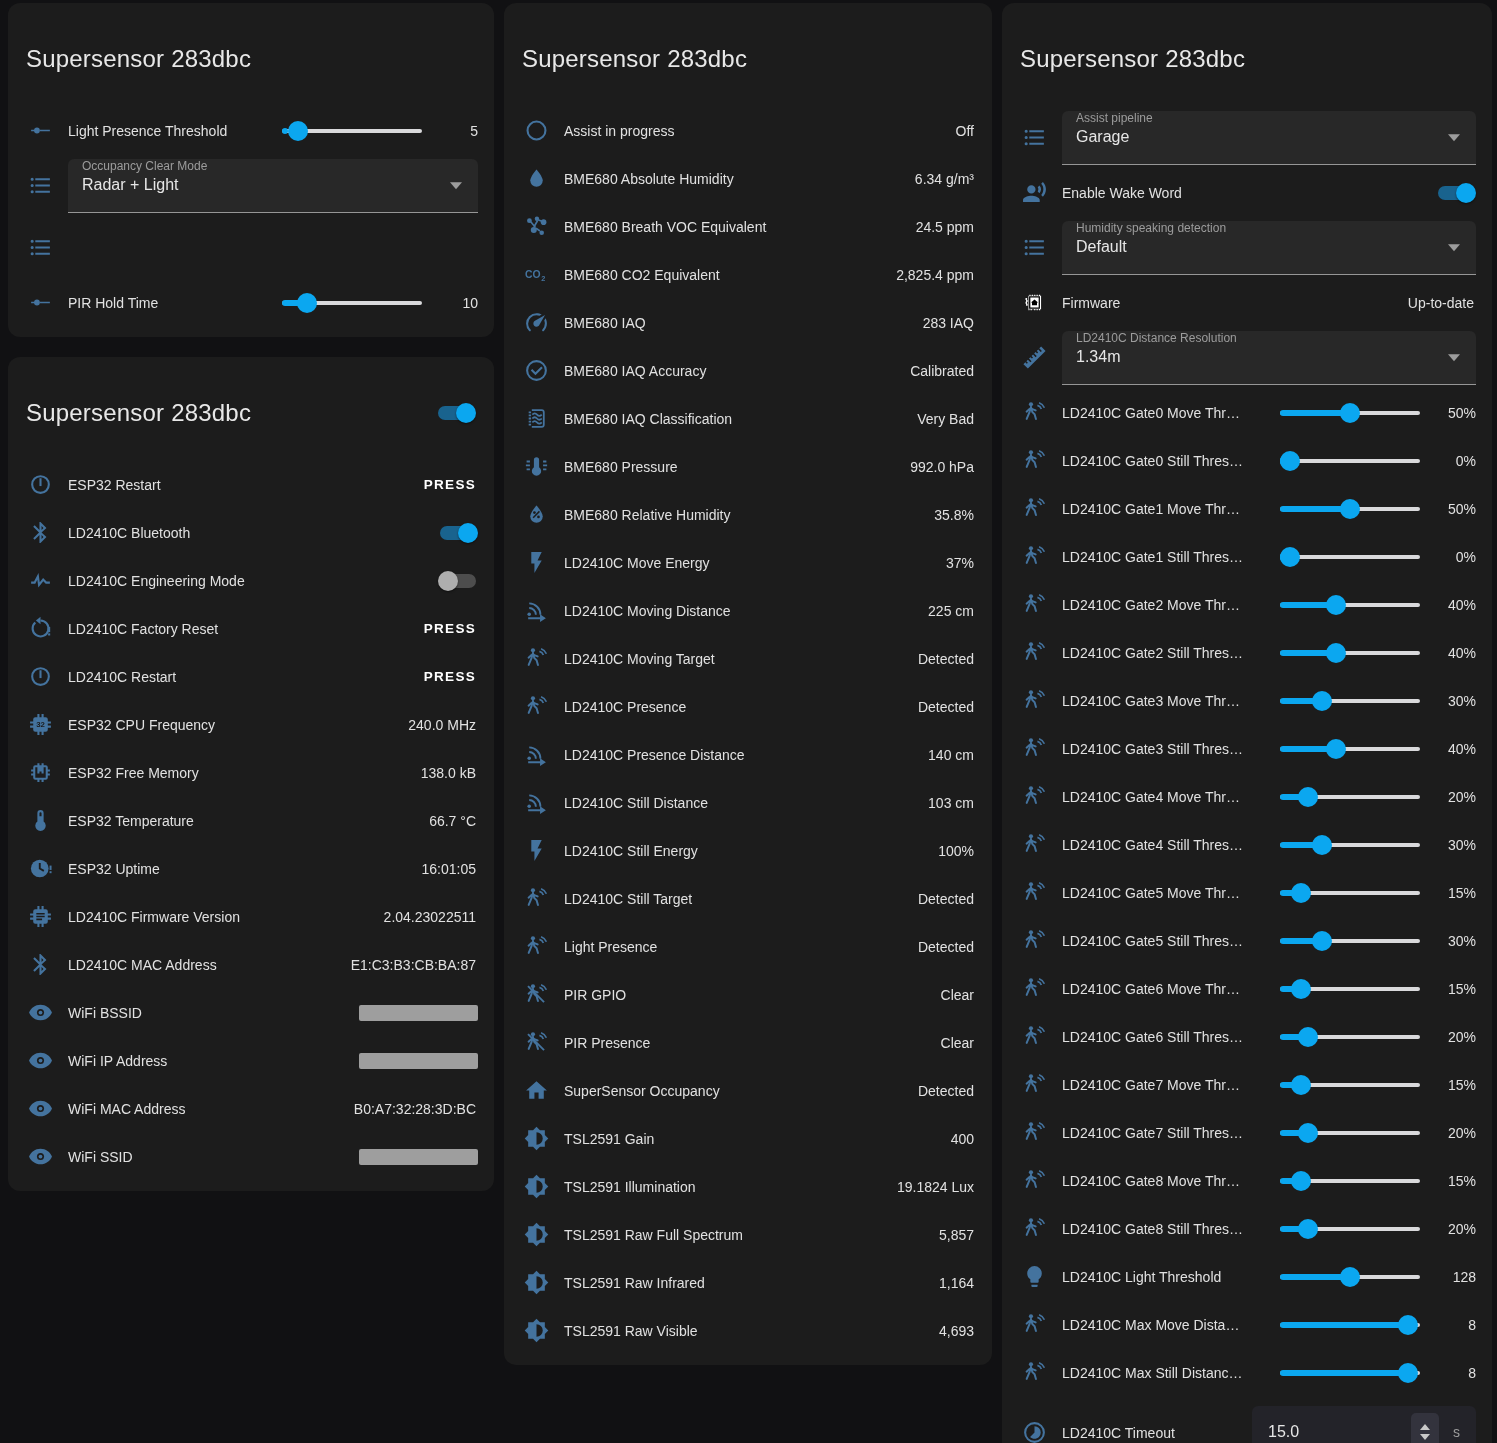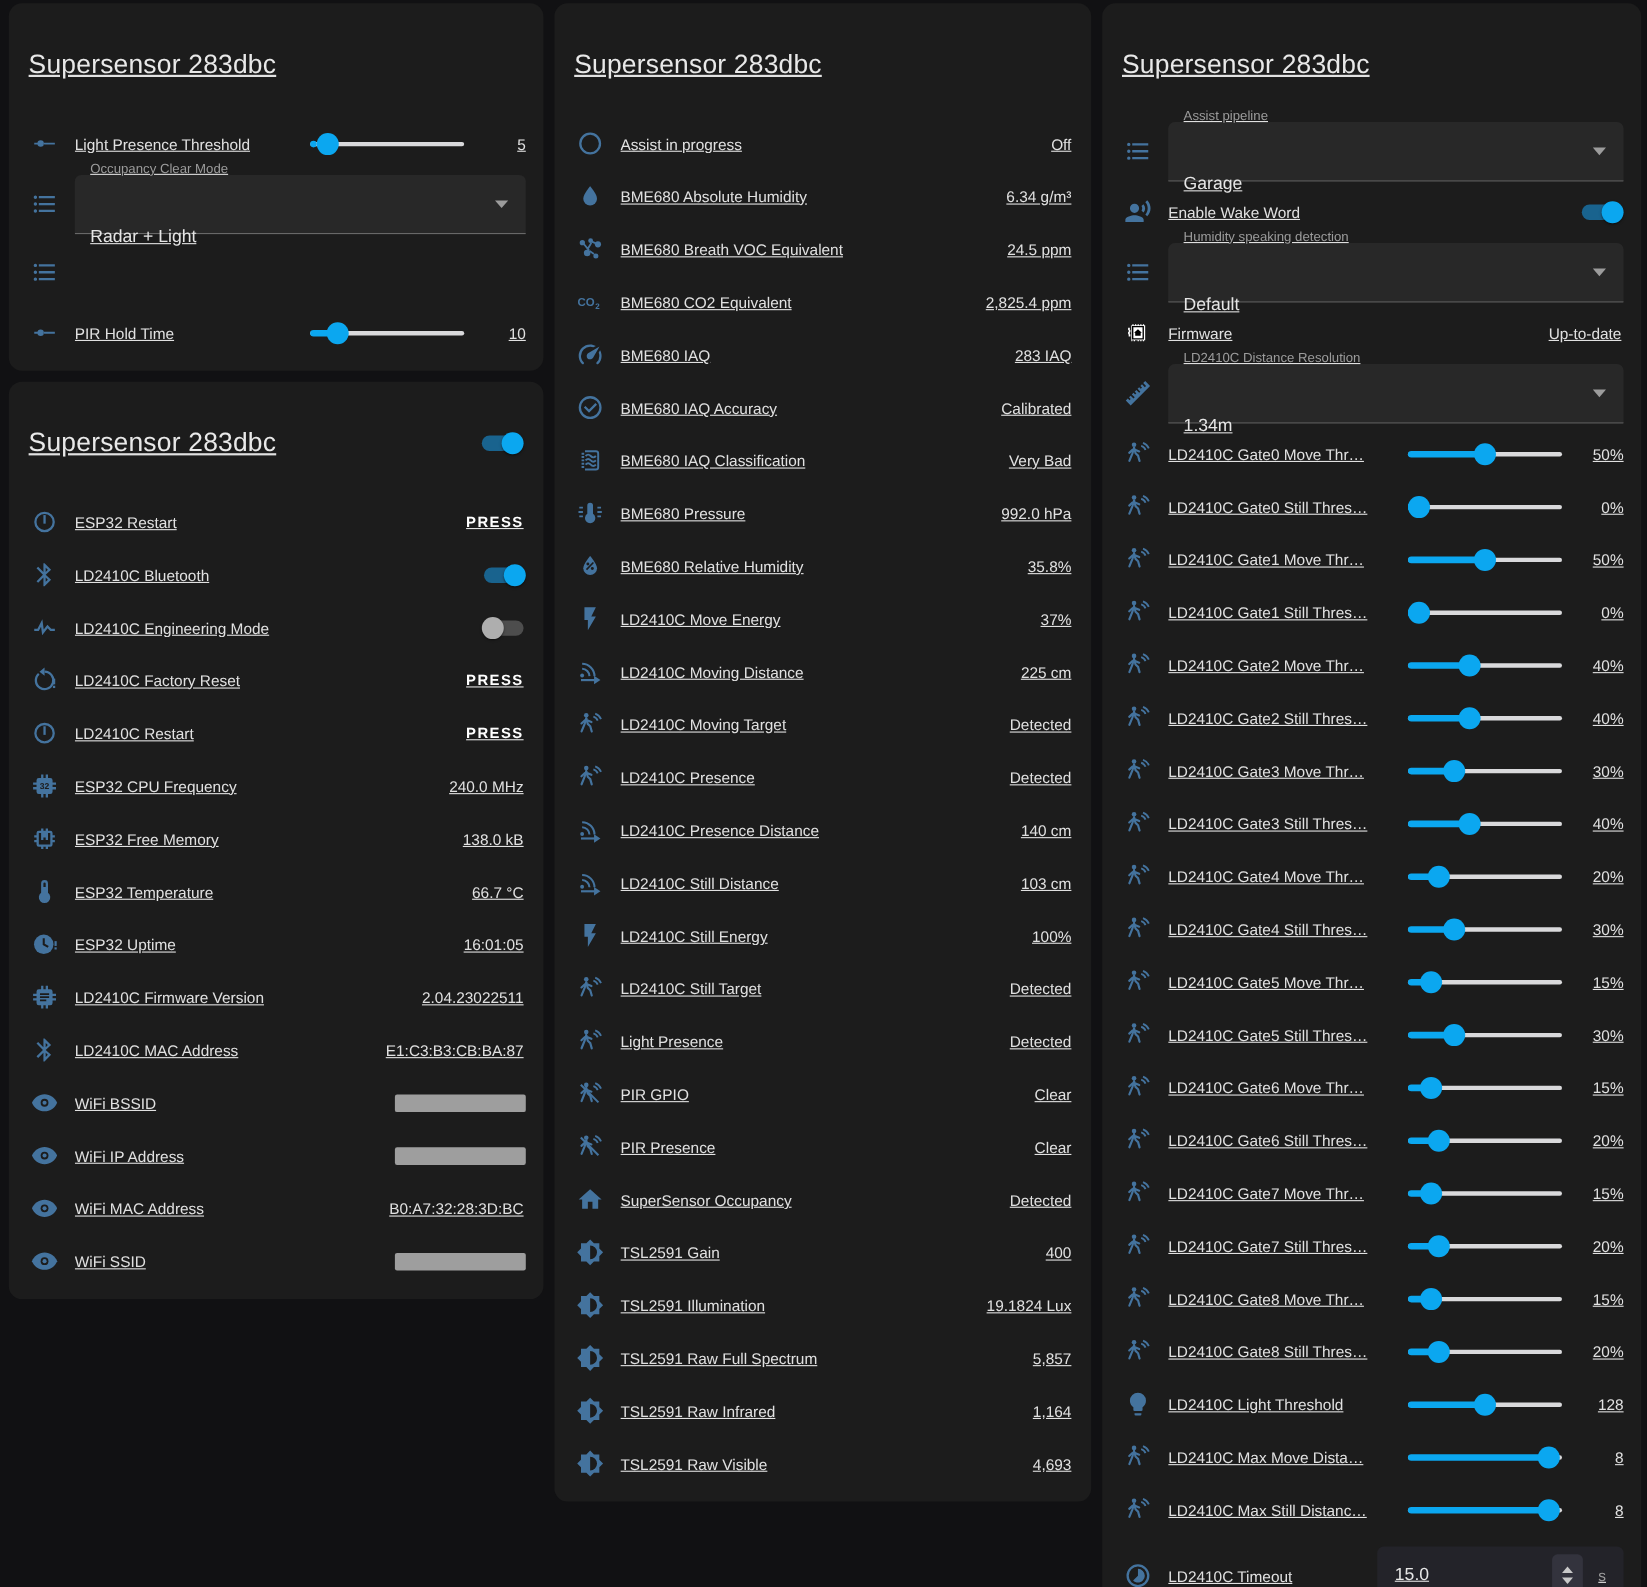--- a/index.html
+++ b/index.html
@@ -1,38 +1,38 @@
 <!DOCTYPE html>
 <html><head>
 <meta charset="utf-8">
 <style>
   html,body{margin:0;padding:0;background:#111113;font-family:"Liberation Sans",sans-serif;}
   .page{width:1497px;height:1443px;box-sizing:border-box;display:flex;gap:10px;padding:3px 0 0 8px;overflow:hidden;background:#111113;color:#e1e1e1;}
-  .col{display:flex;flex-direction:column;gap:10px;text-decoration:underline;}
+  .col{display:flex;flex-direction:column;gap:20px;}
   .col0{width:486px;min-width:486px;}
   .col1{width:488px;min-width:488px;}
   .col2{width:490px;min-width:490px;}
   .card{background:#1c1c1c;border-radius:12px;padding:0 16px 10px 16px;box-sizing:border-box;}
   .card-header{display:flex;align-items:center;padding:22px 2px 14px 2px;}
   .card-title{flex:1;font-size:24px;font-weight:400;color:#e8e8e8;letter-spacing:.2px;}
   .row{display:flex;align-items:center;height:48px;}
   .row.select-row{height:62px;}
   .row.num-row{height:72px;}
   .icon{width:44px;min-width:44px;display:flex;align-items:center;justify-content:flex-start;color:#44739e;padding-left:4px;box-sizing:border-box;}
   .icon svg{display:block;}
   .label{flex:1;font-size:14px;color:#e1e1e1;white-space:nowrap;overflow:hidden;text-overflow:ellipsis;padding-right:10px;}
   .value{font-size:14px;color:#e1e1e1;white-space:nowrap;text-align:right;margin-left:auto;padding-right:2px;}
   .slider-wrap{width:140px;min-width:140px;height:22px;position:relative;display:flex;align-items:center;margin-right:12px;cursor:pointer;}
   .track{width:100%;height:4px;background:#d9d9db;border-radius:2px;position:relative;}
   .fill{position:absolute;left:0;top:-1px;height:6px;border-radius:3px;background:#0ba7f0;}
   .thumb{position:absolute;top:50%;transform:translateY(-50%);width:20px;height:20px;border-radius:50%;background:#0ba7f0;}
   .slider-val{min-width:44px;text-align:right;font-size:14px;color:#e1e1e1;white-space:nowrap;}
-  .select-field{flex:1;height:54px;background:#282828;border-radius:6px 6px 0 0;border-bottom:1px solid #969696;display:flex;flex-direction:column;justify-content:center;padding:0 14px;position:relative;cursor:pointer;box-sizing:border-box;}
+  .select-field{flex:1;height:54px;background:#282828;border-radius:6px 6px 0 0;border-bottom:1px solid #969696;display:flex;flex-direction:column;padding:0 14px;position:relative;cursor:pointer;box-sizing:border-box;}
   .select-sub{font-size:12px;color:#9c9c9c;margin-bottom:3px;}
-  .select-val{font-size:16px;color:#e6e6e6;margin-top:44px;}
+  .select-val{font-size:16px;color:#e6e6e6;}
   .select-arrow{position:absolute;right:16px;top:50%;transform:translateY(-40%);width:0;height:0;border-left:6px solid transparent;border-right:6px solid transparent;border-top:7px solid #9c9c9c;}
   .press{margin-left:auto;color:#ffffff;font-size:13.5px;font-weight:700;letter-spacing:1.3px;cursor:pointer;padding-right:2px;}
   .toggle{margin-left:auto;position:relative;width:40px;height:20px;cursor:pointer;}
   .tg-track{position:absolute;left:2px;right:2px;top:3px;height:14px;border-radius:7px;}
   .tg-thumb{position:absolute;top:0;width:20px;height:20px;border-radius:50%;box-shadow:0 1px 2px rgba(0,0,0,.5);}
   .toggle.on .tg-track{background:#19638e;}
   .toggle.on .tg-thumb{right:0;background:#0ba7f0;}
   .toggle.off .tg-track{background:#4d4d4d;}
   .toggle.off .tg-thumb{left:0;background:#aeaeae;}
   .redact{margin-left:auto;width:119px;height:16px;background:#9e9e9e;border-radius:2px;}

